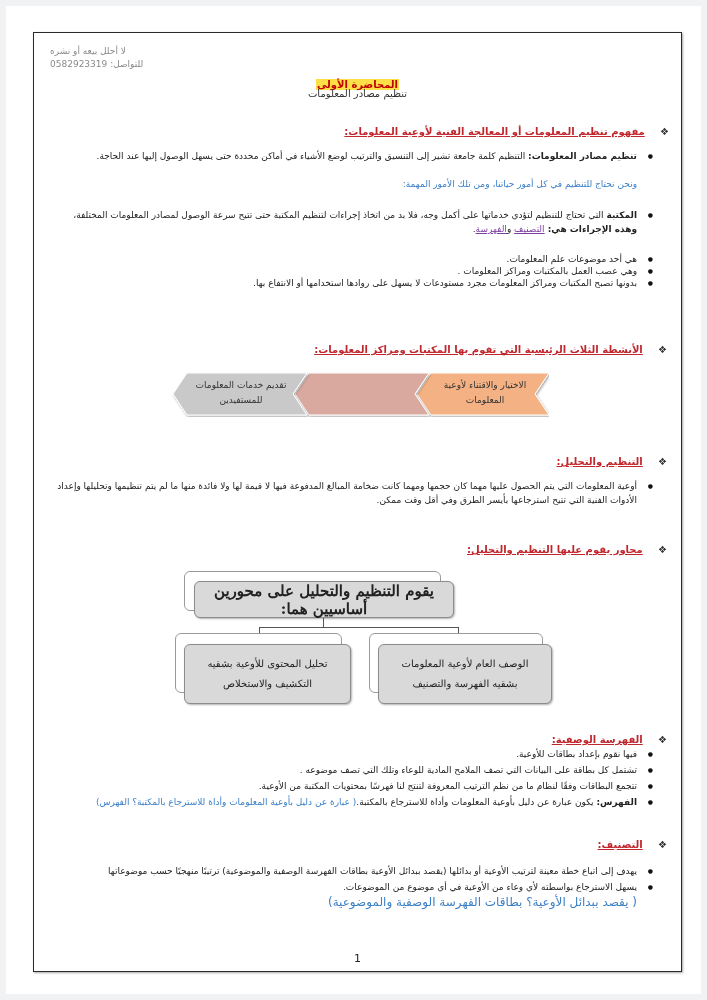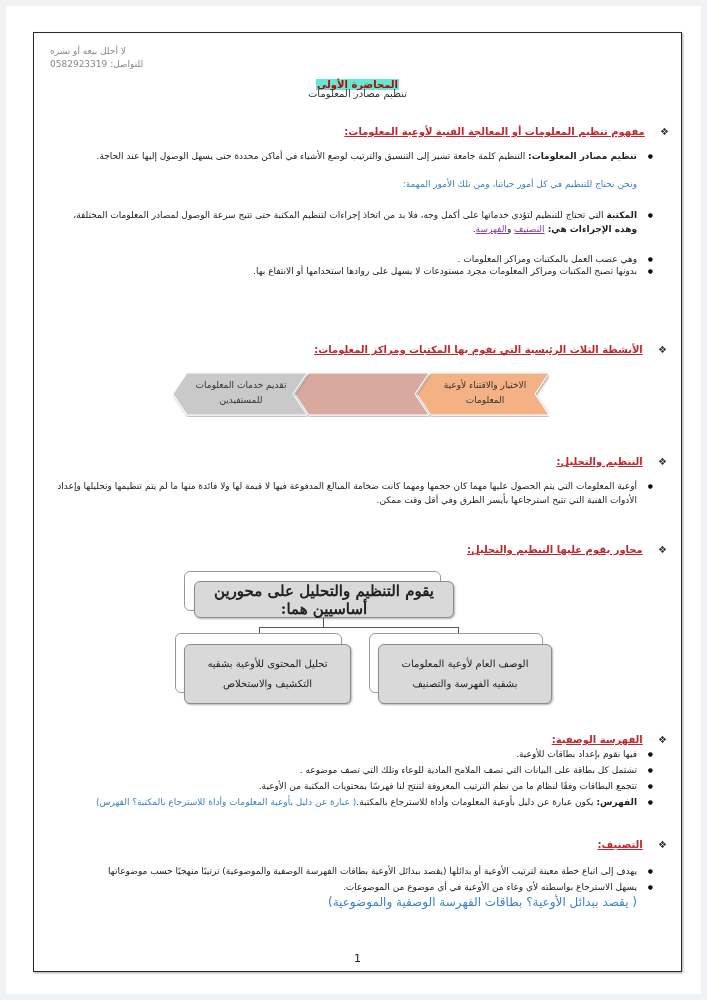--- a/index.html
+++ b/index.html
@@ -5,21 +5,21 @@
   html, body { margin:0; padding:0; }
   body { width:707px; height:1000px; background:#f1f2f4; position:relative; overflow:hidden;
          font-family:"DejaVu Sans", sans-serif; }
   .sheet { position:absolute; left:6px; top:6px; width:695px; height:988px; background:#ffffff; }
   .page { position:absolute; left:33px; top:32px; width:647px; height:938px; border:1.5px solid #2a2a2a;
           box-shadow:1px 1px 2px rgba(0,0,0,0.35); background:#fff; }
   .abs { position:absolute; }
   .rtl { direction:rtl; text-align:right; }
   .note { left:16px; top:12px; font-size:9px; color:#8a8a8a; line-height:13px; text-align:left; direction:rtl; width:110px; }
   .title-wrap { left:0; right:0; top:40px; text-align:center; }
-  .title { font-size:10px; color:#c00000; background:#5eead4; font-weight:bold; padding:0 1px; }
+  .title { font-size:10px; color:#c00000; background:#fde047; font-weight:bold; padding:0 1px; }
   .subtitle { left:0; right:0; top:55px; text-align:center; font-size:10px; color:#333; direction:rtl; }
   .heading { font-size:10px; color:#c0272d; text-decoration:underline; font-weight:bold; direction:rtl; white-space:nowrap; }
   .diamond { font-size:10px; color:#333; }
   .bullet { font-size:9px; color:#222; line-height:14px; direction:rtl; text-align:right; }
   .bullet li { list-style:none; position:relative; padding-right:18px; }
   .bullet li::before { content:"●"; position:absolute; right:2px; font-size:6px; top:0; color:#111; }
   ul { margin:0; padding:0; }
   b { font-weight:bold; }
   .blue { color:#3b7fc6; }
   .link { color:#7a3fa0; text-decoration:underline; }
@@ -58,20 +58,21 @@
 
   <div class="abs rtl blue" style="right:44px; top:146px; font-size:9px;">ونحن نحتاج للتنظيم في كل أمور حياتنا، ومن تلك الأمور المهمة:</div>
 
   <ul class="abs bullet" style="right:26px; top:175px; width:605px;">
     <li>
       <b>المكتبة</b><span> التي تحتاج للتنظيم لتؤدي خدماتها على أكمل وجه، فلا بد من اتخاذ إجراءات لتنظيم المكتبة حتى تتيح سرعة الوصول لمصادر المعلومات المختلفة، </span><b>وهذه الإجراءات هي: </b><span class="link">التصنيف</span><span> و</span><span class="link">الفهرسة</span><span>.</span>
     </li>
   </ul>
 
   <ul class="abs bullet" style="right:26px; top:220px; width:480px; line-height:12px;">
+    <li>هي أحد موضوعات علم المعلومات.</li>
     <li>وهي عصب العمل بالمكتبات ومراكز المعلومات .</li>
     <li>بدونها تصبح المكتبات ومراكز المعلومات مجرد مستودعات لا يسهل على روادها استخدامها أو الانتفاع بها.</li>
   </ul>
 
   <div class="abs rtl" style="right:14px; top:305px;">
     <span class="diamond">❖</span>&nbsp;&nbsp;
     <span class="heading">الأنشطة  الثلاث الرئيسية التي تقوم بها المكتبات ومراكز المعلومات:</span>
   </div>
 
   <div class="abs" style="left:135px; top:338px; width:380px; height:46px;">

